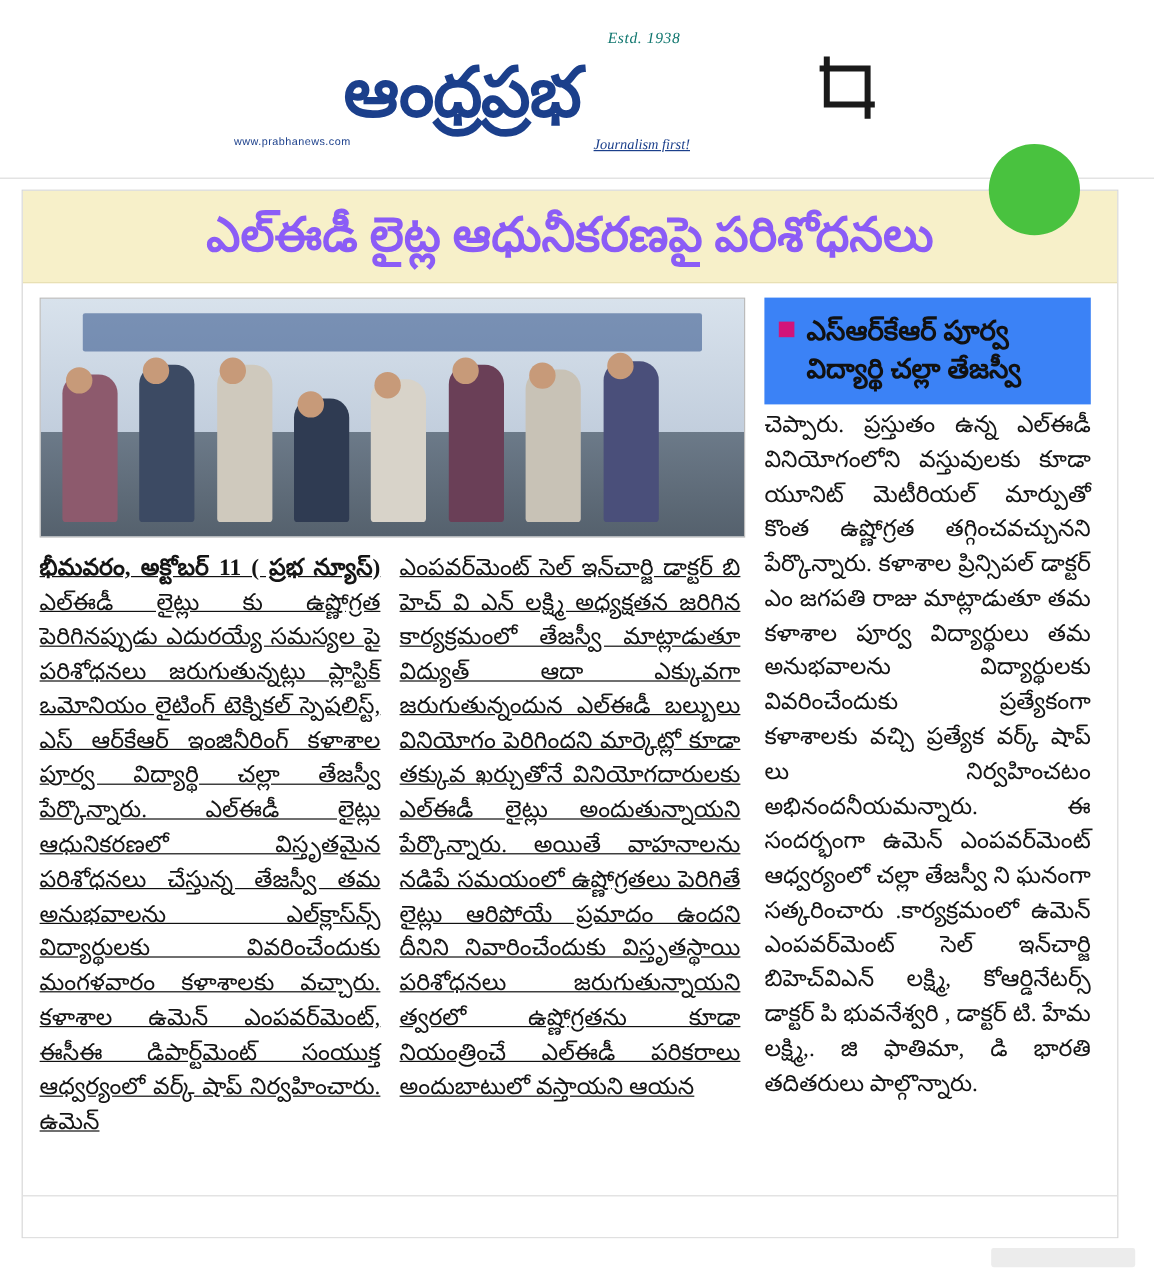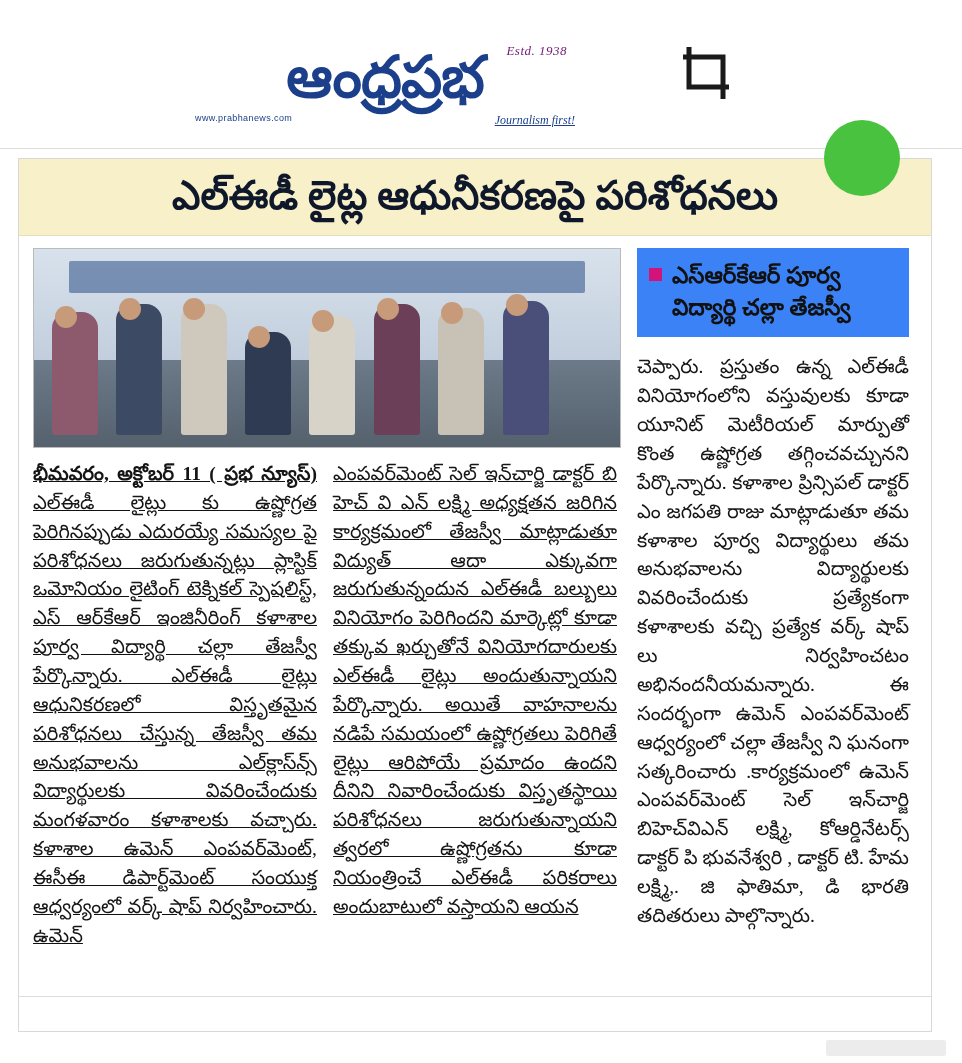--- a/index.html
+++ b/index.html
@@ -31,26 +31,26 @@
     height: 100%;
     padding-right: 40px;
   }
   .logo-block {
     position: relative;
     text-align: center;
     width: 400px;
   }
   .logo-estd {
     position: absolute;
-    top: 23px;
+    top: 4px;
     right: 18px;
     font-family: "Liberation Serif", serif;
     font-style: italic;
     font-size: 13px;
-    color: #701a75;
+    color: #0f766e;
     letter-spacing: .5px;
   }
   .logo-main {
     font-family: "Liberation Serif", serif;
     font-weight: bold;
     font-size: 58px;
     line-height: 1.05;
     color: #1b3f8b;
     letter-spacing: -1px;
     margin-top: 28px;
@@ -108,21 +108,21 @@
   .headline-band {
     background: #f7f0c9;
     padding: 14px 16px 16px 16px;
     border-bottom: 1px solid #e8e0b4;
   }
   .headline {
     font-family: "Liberation Serif", serif;
     font-weight: bold;
     font-size: 40px;
     line-height: 1.15;
-    color: #0f172a;
+    color: #8b5cf6;
     text-align: center;
     white-space: nowrap;
   }
 
   .body-area {
     display: flex;
     padding: 12px 14px 10px 14px;
     gap: 14px;
   }
   .col-left { width: 590px; }
@@ -195,21 +195,21 @@
     flex: 0 0 auto;
     margin-top: 8px;
   }
   .kicker-text {
     font-family: "Liberation Serif", serif;
     font-weight: bold;
     font-size: 23px;
     line-height: 1.38;
     color: #111;
   }
-  .col-right .tx { margin-top: 16px; }
+  .col-right .tx { margin-top: 4px; }
 
   .sheet-footer {
     position: absolute;
     left: 0; right: 0; bottom: 0;
     height: 34px;
     border-top: 1px solid #dddddd;
     background: #fff;
   }
 
   .bottom-strip {

